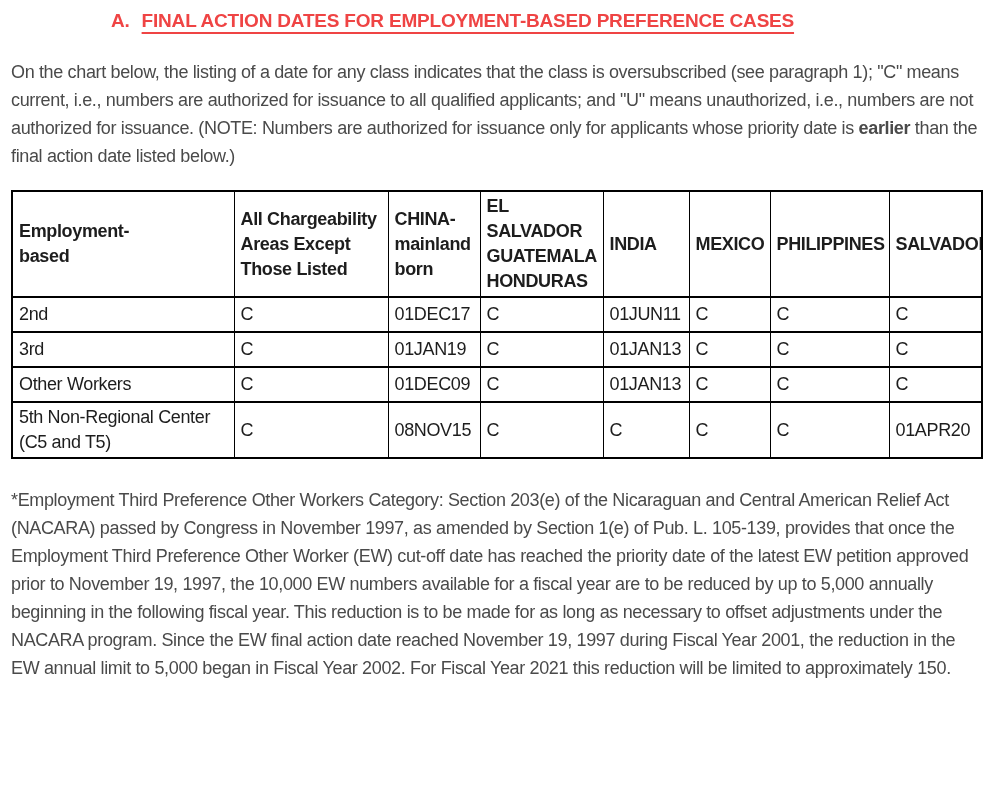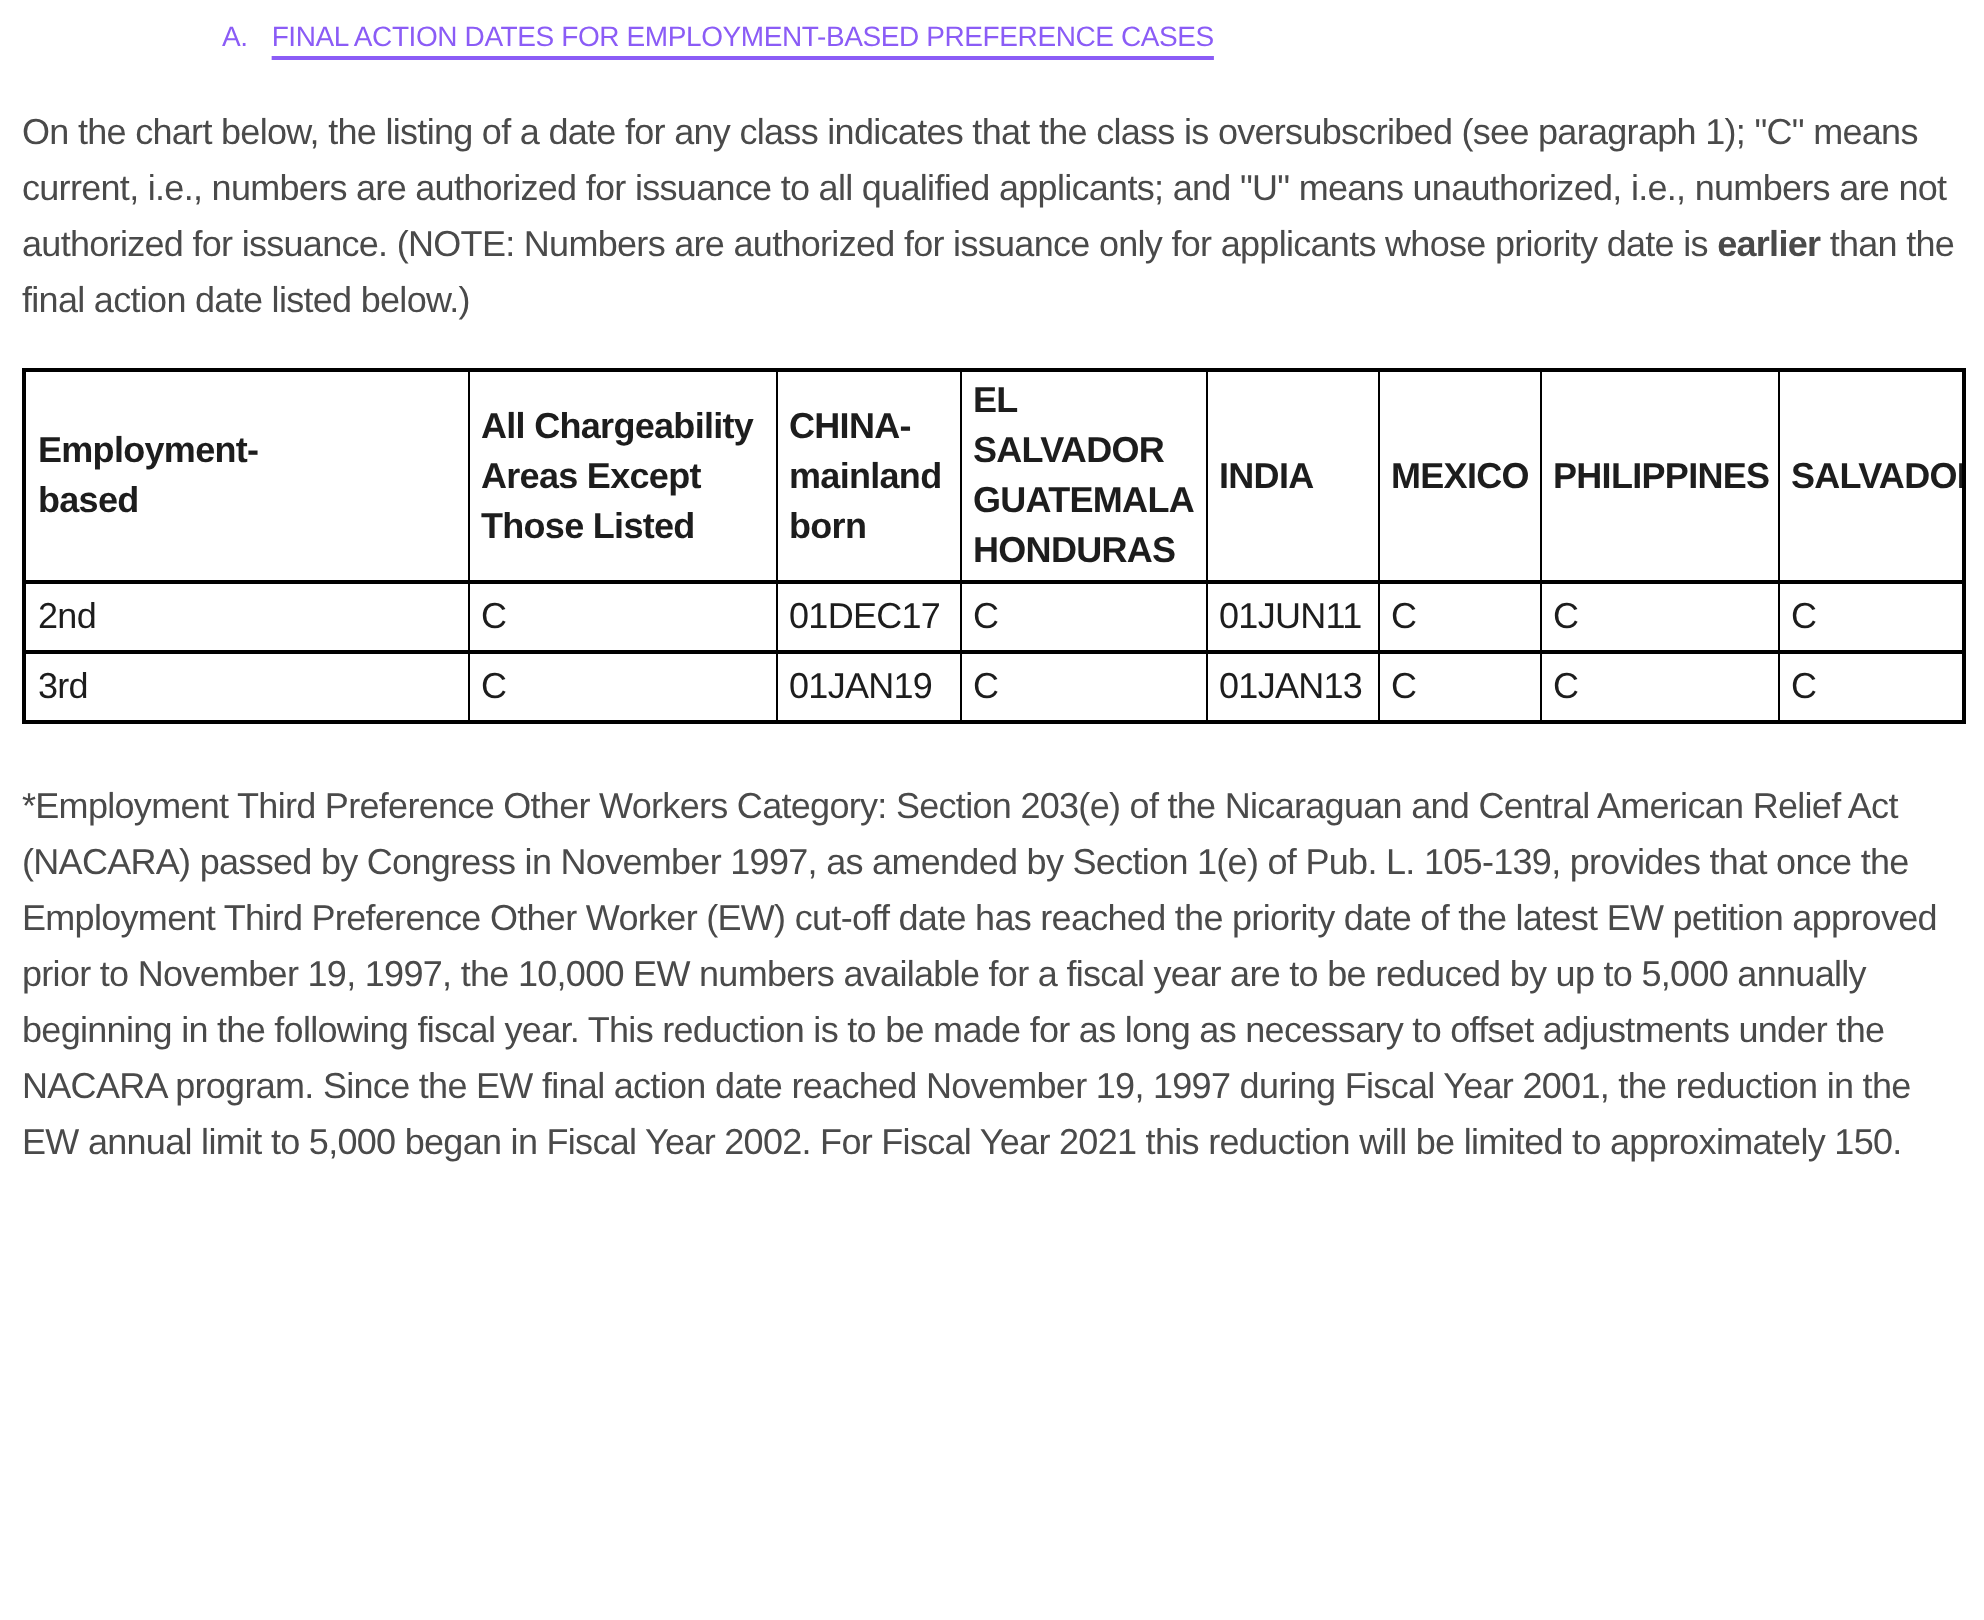--- a/index.html
+++ b/index.html
@@ -12,23 +12,23 @@
     height: 810px;
     font-family: "Liberation Sans", "DejaVu Sans", sans-serif;
     color: #4a4a4a;
     overflow: hidden;
   }
   .page {
     padding: 6px 11px 0 11px;
   }
   .section-title {
     margin: 4px 0 0 100px;
-    font-size: 14px;
-    font-weight: normal;
-    color: #8b5cf6;
+    font-size: 19px;
+    font-weight: bold;
+    color: #ef4444;
     letter-spacing: -0.2px;
   }
   .section-title .prefix {
     margin-right: 12px;
   }
   .section-title .underlined {
     text-decoration: underline;
     text-underline-offset: 5px;
     text-decoration-thickness: 1.5px;
   }
@@ -137,18 +137,39 @@
         <tr>
           <td>3rd</td>
           <td>C</td>
           <td>01JAN19</td>
           <td>C</td>
           <td>01JAN13</td>
           <td>C</td>
           <td>C</td>
           <td>C</td>
         </tr>
+        <tr>
+          <td>Other Workers</td>
+          <td>C</td>
+          <td>01DEC09</td>
+          <td>C</td>
+          <td>01JAN13</td>
+          <td>C</td>
+          <td>C</td>
+          <td>C</td>
+        </tr>
+        <tr>
+          <td>5th Non-Regional Center
+(C5 and T5)</td>
+          <td>C</td>
+          <td>08NOV15</td>
+          <td>C</td>
+          <td>C</td>
+          <td>C</td>
+          <td>C</td>
+          <td>01APR20</td>
+        </tr>
       </tbody>
   </table>
 
   <p class="footnote">*Employment Third Preference Other Workers Category:  Section 203(e) of the Nicaraguan and Central American Relief Act (NACARA) passed by Congress in November 1997, as amended by Section 1(e) of Pub. L. 105-139, provides that once the Employment Third Preference Other Worker (EW) cut-off date has reached the priority date of the latest EW petition approved prior to November 19, 1997, the 10,000 EW numbers available for a fiscal year are to be reduced by up to 5,000 annually beginning in the following fiscal year. This reduction is to be made for as long as necessary to offset adjustments under the NACARA program. Since the EW final action date reached November 19, 1997 during Fiscal Year 2001, the reduction in the EW annual limit to 5,000 began in Fiscal Year 2002. For Fiscal Year 2021 this reduction will be limited to approximately 150.</p>
 
 </div>
 
 </body></html>

